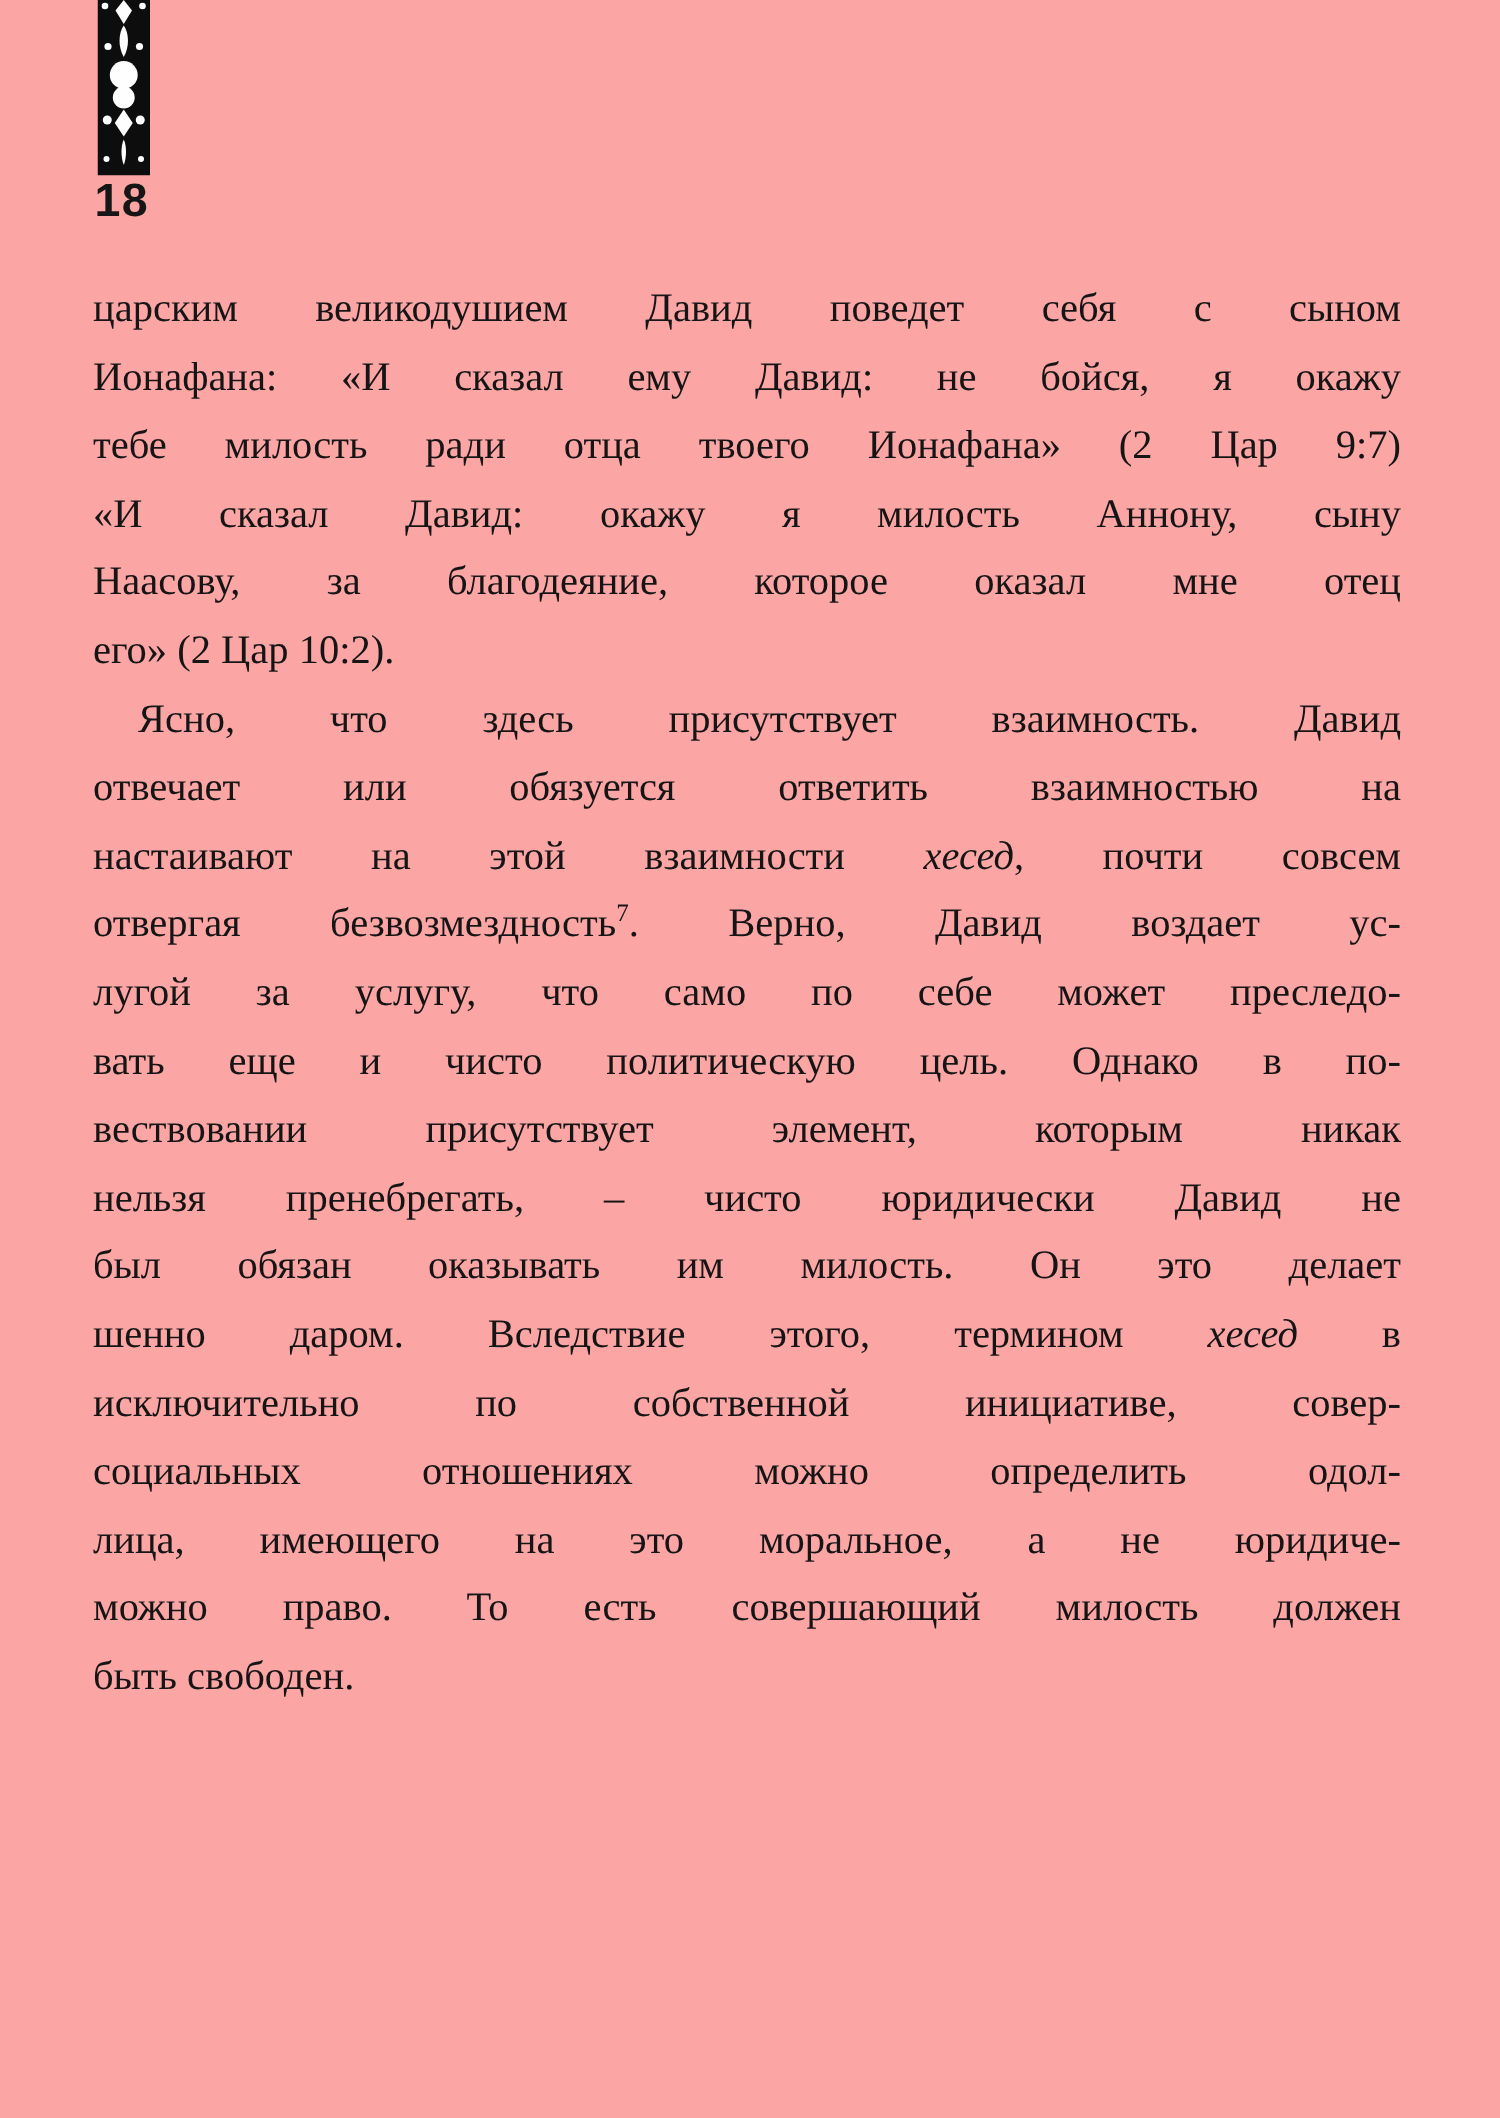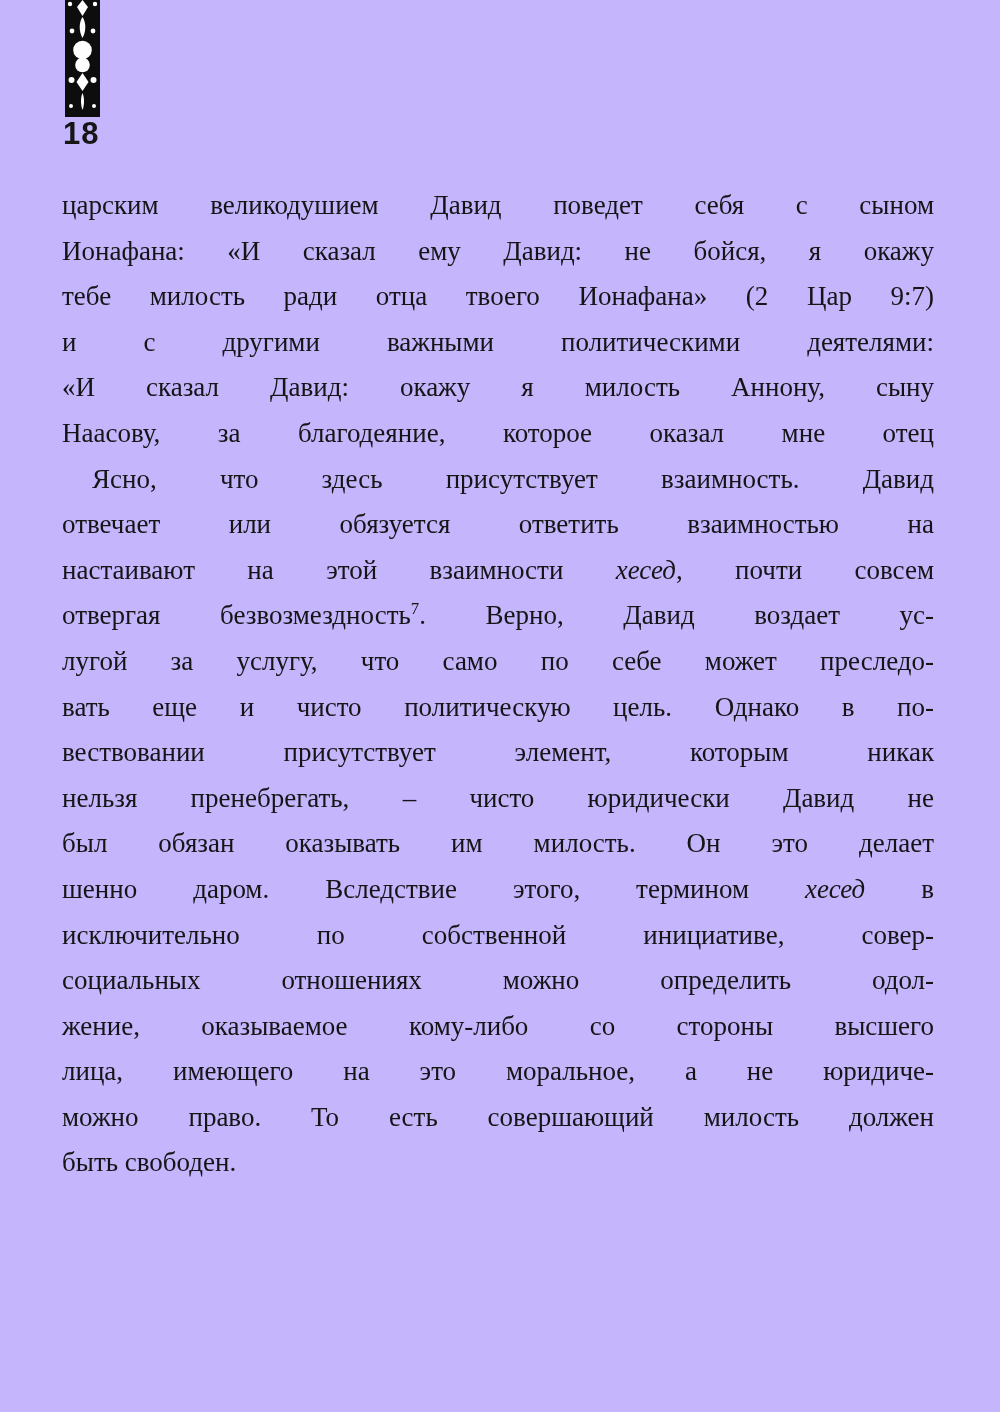--- a/index.html
+++ b/index.html
@@ -1,20 +1,20 @@
 <!DOCTYPE html>
 <html><head>
 <meta charset="utf-8">
 <style>
   html, body { margin: 0; padding: 0; background: #ffffff; }
   .page {
     position: relative;
     width: 1000px;
     height: 1412px;
-    background: #c4b5fd;
+    background: #fca5a5;
     overflow: hidden;
     font-family: "Liberation Serif", "DejaVu Serif", serif;
     color: #151515;
   }
   .ornament {
     position: absolute;
     left: 65px;
     top: 0;
     width: 35px;
     height: 117px;
@@ -82,38 +82,37 @@
   </svg>
 
   <div class="pagenum">18</div>
 
   <div class="textblock">
 
     <div class="paragraph">
       <div class="line"><span>царским великодушием Давид поведет себя с сыном</span></div>
       <div class="line"><span>Ионафана: «И сказал ему Давид: не бойся, я окажу</span></div>
       <div class="line"><span>тебе милость ради отца твоего Ионафана» (2 Цар 9:7)</span></div>
-      <div class="line"><span>и с другими важными политическими деятелями:</span></div>
       <div class="line"><span>«И сказал Давид: окажу я милость Аннону, сыну</span></div>
       <div class="line"><span>Наасову, за благодеяние, которое оказал мне отец</span></div>
+      <div class="line last"><span>его» (2 Цар 10:2).</span></div>
     </div>
 
     <div class="paragraph">
       <div class="line indent"><span>Ясно, что здесь присутствует взаимность. Давид</span></div>
       <div class="line"><span>отвечает или обязуется ответить взаимностью на</span></div>
       <div class="line"><span>настаивают на этой взаимности </span><i>хесед</i><span>, почти совсем</span></div>
       <div class="line"><span>отвергая безвозмездность</span><sup>7</sup><span>. Верно, Давид воздает ус-</span></div>
       <div class="line"><span>лугой за услугу, что само по себе может преследо-</span></div>
       <div class="line"><span>вать еще и чисто политическую цель. Однако в по-</span></div>
       <div class="line"><span>вествовании присутствует элемент, которым никак</span></div>
       <div class="line"><span>нельзя пренебрегать, – чисто юридически Давид не</span></div>
       <div class="line"><span>был обязан оказывать им милость. Он это делает</span></div>
       <div class="line"><span>шенно даром. Вследствие этого, термином </span><i>хесед</i><span> в</span></div>
       <div class="line"><span>исключительно по собственной инициативе, совер-</span></div>
       <div class="line"><span>социальных отношениях можно определить одол-</span></div>
-      <div class="line"><span>жение, оказываемое кому-либо со стороны высшего</span></div>
       <div class="line"><span>лица, имеющего на это моральное, а не юридиче-</span></div>
       <div class="line"><span>можно право. То есть совершающий милость должен</span></div>
       <div class="line last"><span>быть свободен.</span></div>
     </div>
 
   </div>
 </div>
 
 </body></html>

